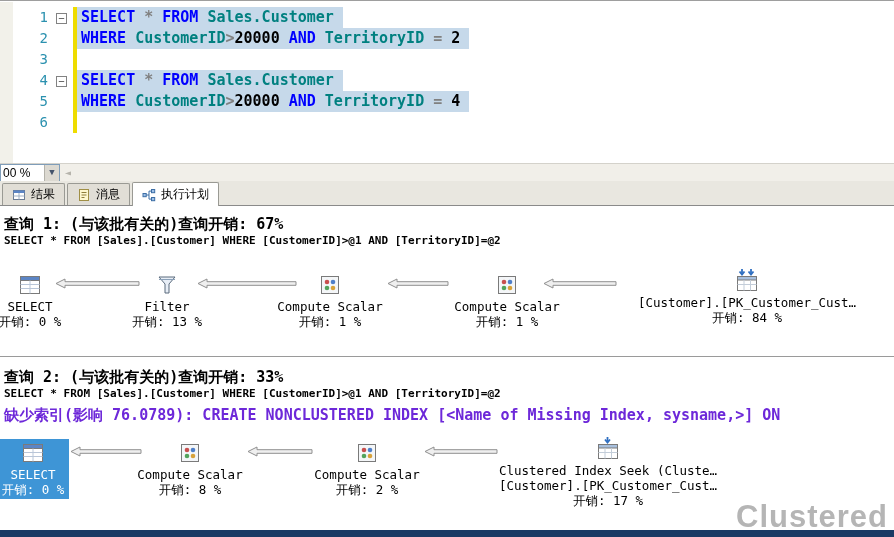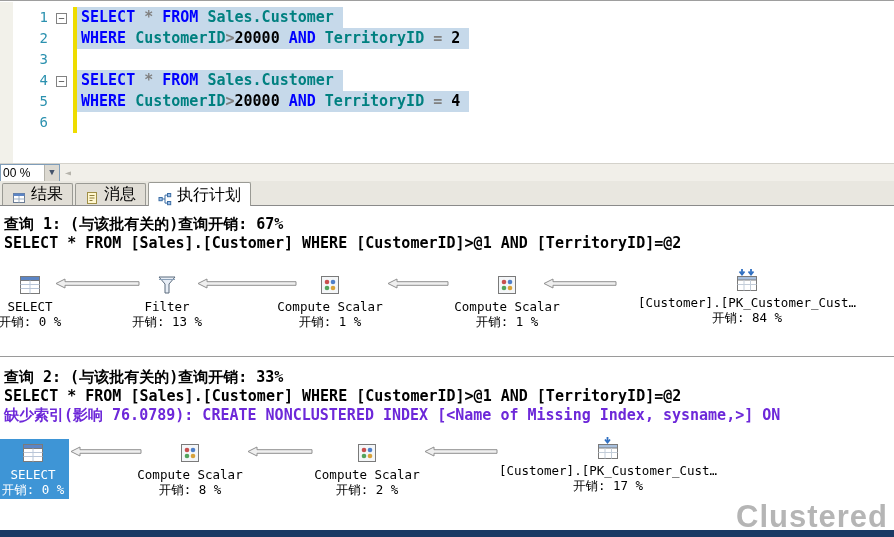--- a/index.html
+++ b/index.html
@@ -41,32 +41,32 @@
   .statusrow { position:absolute; top:162px; left:0; width:894px; height:18px; background:#eceae4; display:flex; border-top:1px solid #d4d2cb; }
   .zoom { width:60px; height:18px; background:#ffffff; border:1px solid #7f9db9; display:flex; align-items:center; font-size:12px; }
   .zoomval { flex:1; padding-left:2px; color:#000; font-family:"Liberation Sans",sans-serif; }
   .zoomdd { width:15px; height:16px; background:#dcd9d1; border-left:1px solid #b4b2aa; text-align:center; line-height:15px; font-size:9px; color:#44536b; }
   .hscroll { flex:1; background:#f1efe9; display:flex; align-items:center; padding-left:5px; }
   .scrolll { color:#b6b4ac; font-size:10px; }
 
   
   .tabbar { position:absolute; top:180px; left:0; width:894px; height:25px; background:#e9e7e0; border-bottom:1px solid #8a8a8a; display:flex; align-items:flex-end; padding-left:2px; gap:2px; }
   .tab {
-    height:22px; display:flex; align-items:flex-end; gap:5px; padding:0 9px;
-    font-family:"Liberation Sans","DejaVu Sans",sans-serif; font-size:16px; color:#000;
+    height:22px; display:flex; align-items:center; gap:5px; padding:0 9px;
+    font-family:"Liberation Sans","DejaVu Sans",sans-serif; font-size:12px; color:#000;
     background:#e1ded6; border:1px solid #9a9a94; border-bottom:none; border-radius:2px 2px 0 0;
   }
   .tab.selected { background:#fff; height:24px; margin-bottom:-1px; z-index:2; position:relative; }
   .tabicon { width:14px; height:14px; display:inline-block; }
   .tabicon svg { display:block; }
 
   
   .plan { position:absolute; top:206px; left:0; width:894px; height:326px; background:#fff; overflow:hidden; }
   .qheader { height:27px; padding:8px 4px 0; font-size:15px; font-weight:bold; white-space:nowrap; overflow:hidden; }
-  .qstatement { height:19px; padding:0 4px; font-size:15px; font-weight:bold; white-space:nowrap; overflow:hidden; }
+  .qstatement { height:19px; padding:0 4px; font-size:11px; font-weight:bold; white-space:nowrap; overflow:hidden; }
   .qmissing { height:19px; padding:0 4px; font-size:15px; font-weight:bold; color:#6d28d9; white-space:nowrap; overflow:hidden; }
   .qsep { border-top:1px solid #9a9a9a; margin:3px 0; }
   .qdiagram { position:relative; height:100px; font-size:12.5px; font-weight:normal; }
   .qdiagram.dg2 { height:92px; }
   .pnode { position:absolute; width:180px; top:18px; text-align:center; }
   .pnode.tall { width:280px; top:14px; }
   .dg2 .pnode { top:14px; }
   .dg2 .pnode.tall { top:10px; }
   .ninner { display:inline-block; padding:1px 5px 2px; }
   .ninner.selected { background:#3e95d6; color:#fff; }
@@ -274,19 +274,19 @@
                 <g stroke="#2f6fc1" stroke-width="1.8" fill="none">
                   <path d="M12.5 1 v4"></path>
                   <path d="M10 3.5 L12.5 6.5 L15 3.5"></path>
                 </g>
                 <rect x="3.5" y="8.5" width="19" height="14" fill="#fff" stroke="#7a7a7a"></rect>
                 <rect x="3.5" y="8.5" width="19" height="3.5" fill="#a8c0de" stroke="#7a7a7a"></rect>
                 <line x1="10" y1="12" x2="10" y2="22.5" stroke="#c3cdd9"></line>
                 <line x1="16.5" y1="12" x2="16.5" y2="22.5" stroke="#c3cdd9"></line>
                 <line x1="3.5" y1="16.5" x2="22.5" y2="16.5" stroke="#c3cdd9"></line>
               </svg>
-            </div><div class="nline">[Customer].[PK_Customer_Cust…</div><div class="ncost">开销: 17 %</div></div></div>
+            </div><div class="nline">Clustered Index Seek (Cluste…</div><div class="nline">[Customer].[PK_Customer_Cust…</div><div class="ncost">开销: 17 %</div></div></div>
       </div>
     </div>
 
   <div class="watermark">Clustered</div>
   <div class="bottombar"></div>
 </div>
 
 </body></html>

